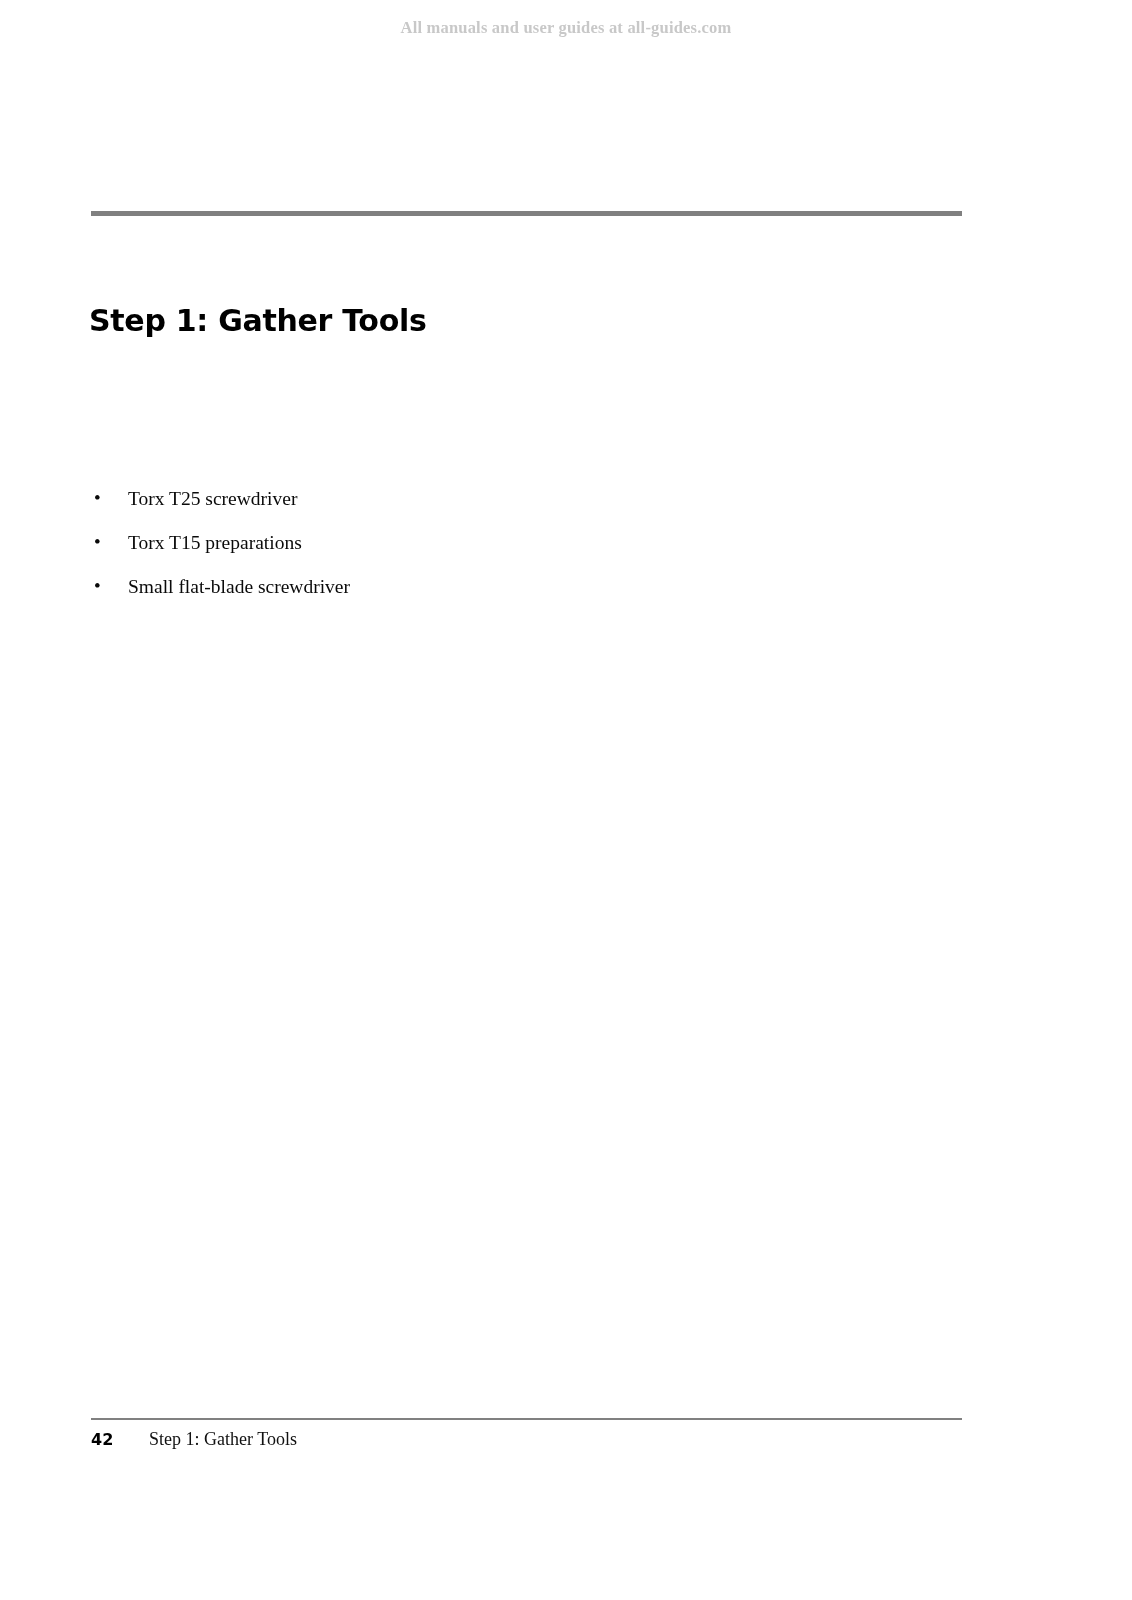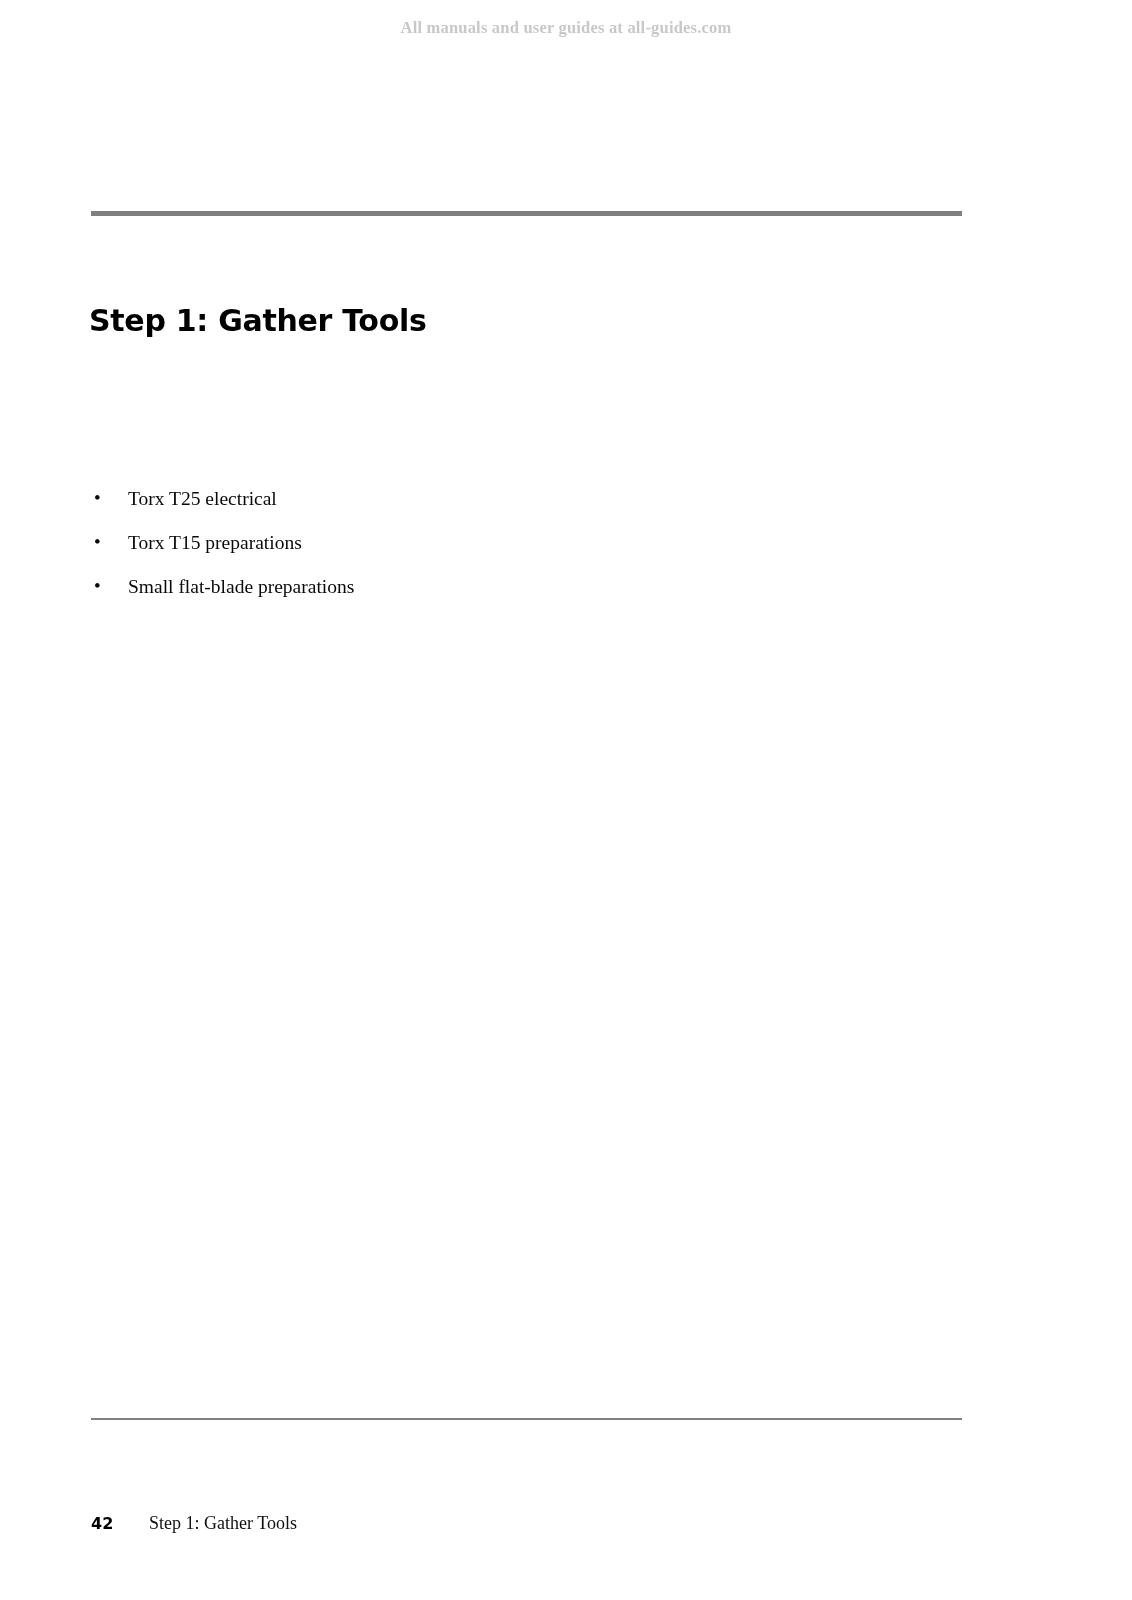--- a/index.html
+++ b/index.html
@@ -100,21 +100,21 @@
     position: absolute;
     left: 91px;
     right: 170px;
     top: 1418px;
     height: 1.6px;
     background: #808080;
   }
   .footer {
     position: absolute;
     left: 91px;
-    top: 1513px;
+    top: 1429px;
     width: 800px;
     height: 26px;
     display: flex;
     align-items: baseline;
   }
   .footer .page-number {
     font-family: "DejaVu Sans", sans-serif;
     font-weight: bold;
     font-size: 16px;
     color: #000000;
@@ -134,29 +134,29 @@
   <div class="watermark">All manuals and user guides at all-guides.com</div>
 
   <div class="top-rule"></div>
 
   <h1 class="chapter-heading">Step 1: Gather Tools</h1>
 
 
   <ul class="tool-list">
     <li>
       <span class="bullet">•</span>
-      <span>Torx T25 electrical</span>
+      <span>Torx T25 screwdriver</span>
     </li>
     <li>
       <span class="bullet">•</span>
       <span>Torx T15 preparations</span>
     </li>
     <li>
       <span class="bullet">•</span>
-      <span>Small flat-blade preparations</span>
+      <span>Small flat-blade screwdriver</span>
     </li>
   </ul>
 
   <div class="footer-rule"></div>
 
   <div class="footer">
     <span class="page-number">42</span>
     <span class="footer-title">Step 1: Gather Tools</span>
   </div>
 

